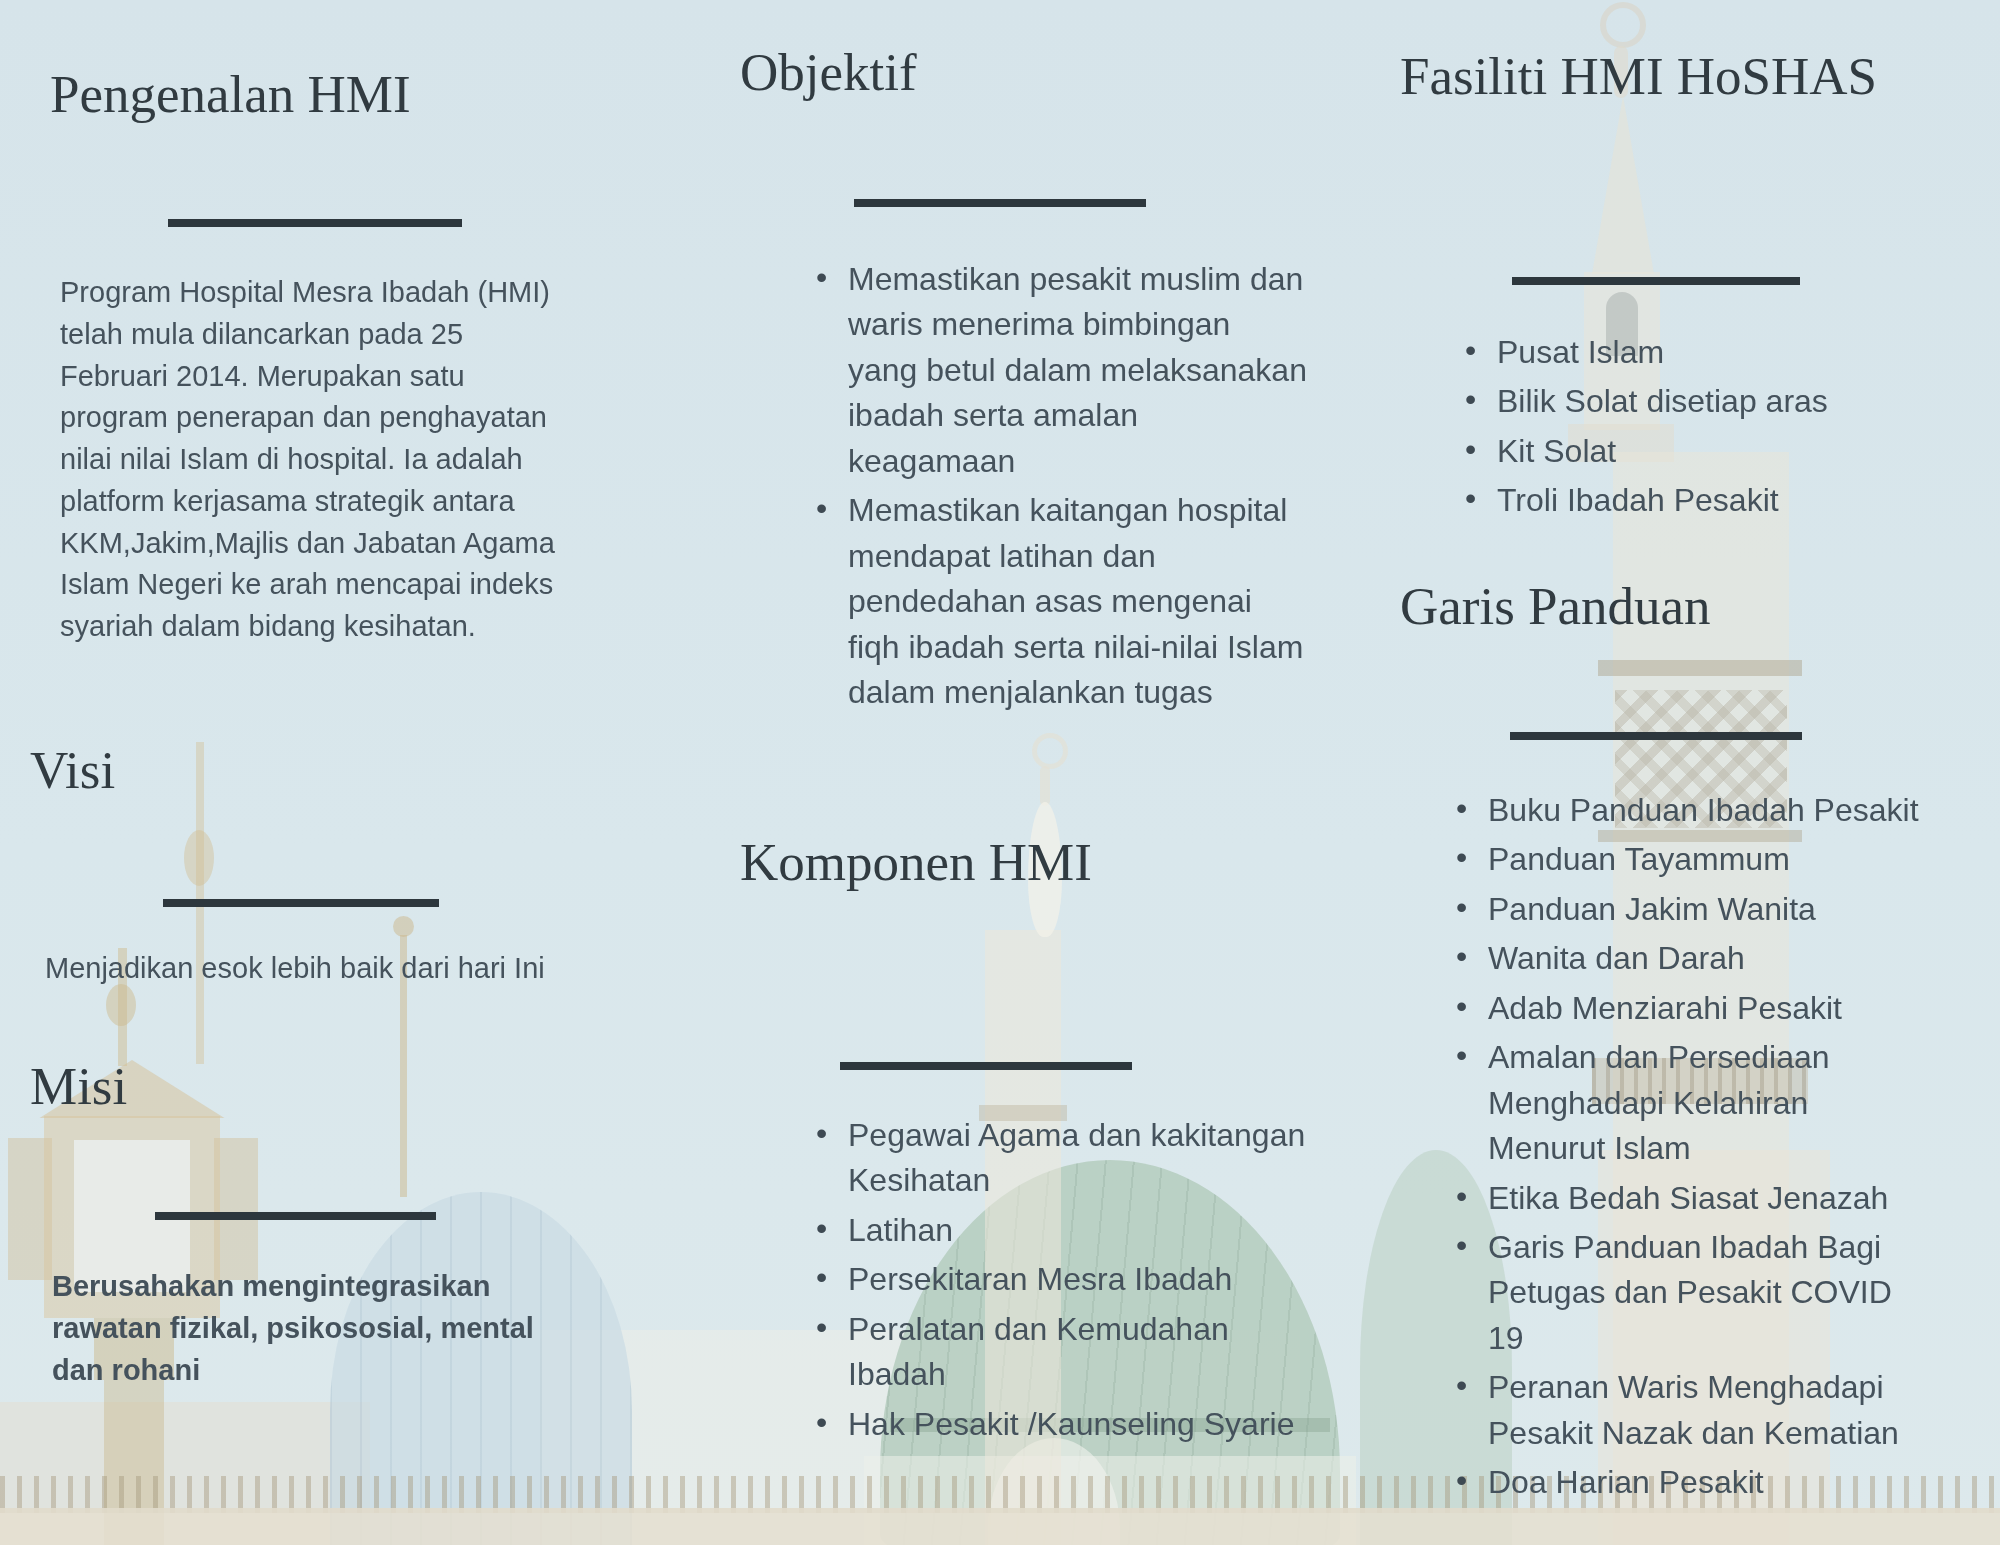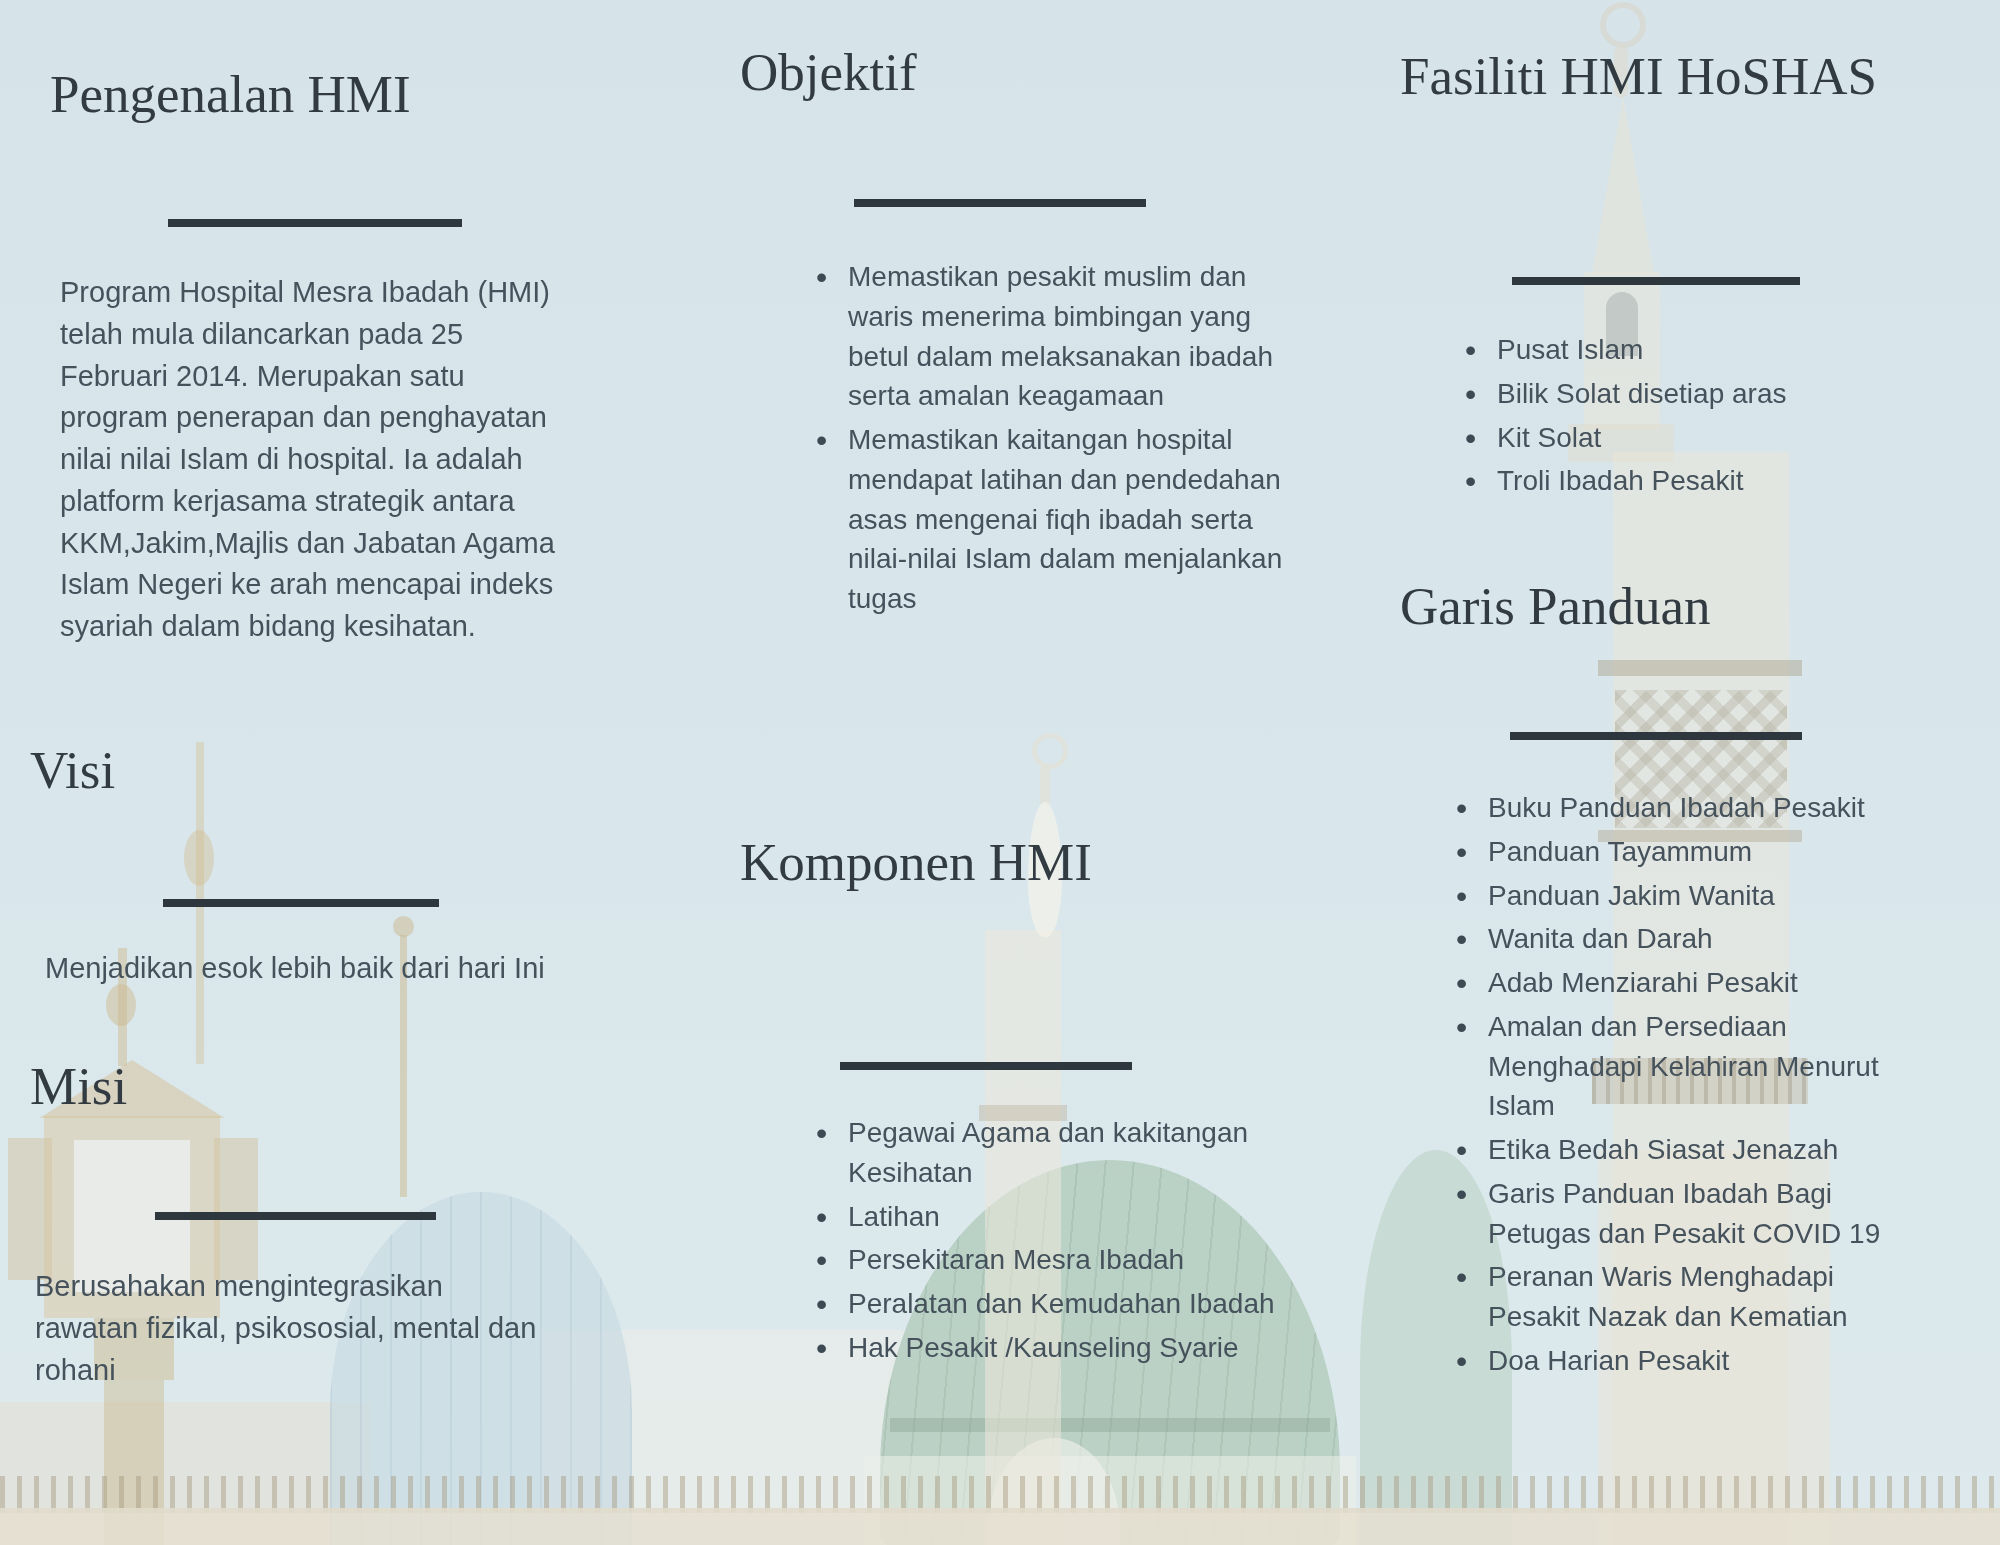--- a/index.html
+++ b/index.html
@@ -73,35 +73,35 @@
     position:absolute; margin:0; font-family:"Liberation Serif","DejaVu Serif",serif;
     font-weight:normal; font-size:53px; line-height:1.06; color:#313b41; text-align:left;
   }
   .nowrap { white-space:nowrap; }
   .divider { position:absolute; height:8px; background:#2d373d; }
   .body-text {
     position:absolute; margin:0; font-size:29px; line-height:1.44; color:#45525c; text-align:left;
   }
   .bullets {
     position:absolute; margin:0; padding:0; list-style:none;
-    font-size:28px; line-height:1.42; color:#45525c; text-align:left;
+    font-size:32px; line-height:1.42; color:#45525c; text-align:left;
   }
   .bullets li { position:relative; padding-left:60px; margin-bottom:4px; }
   .bullets li::before { content:"\2022"; position:absolute; left:28px; top:-2px; font-size:32px; color:#3e4a53; }
 
   
   #pengenalan-title { left:50px;  top:66px;   width:540px; }
   #pengenalan-divider { left:168px; top:219px; width:294px; }
   #pengenalan-body { left:60px;  top:272px;  width:512px; }
   #visi-title { left:30px;  top:742px;  width:530px; }
   #visi-divider { left:163px; top:899px; width:276px; }
   #visi-body { left:45px;  top:948px;  width:510px; }
   #misi-title { left:30px;  top:1058px; width:530px; }
   #misi-divider { left:155px; top:1212px; width:281px; }
-  #misi-body { left:35px;  top:1266px; width:510px; }
+  #misi-body { left:52px;  top:1266px; width:510px;font-weight:bold; }
   #objektif-title { left:740px; top:44px;  width:520px; }
   #objektif-divider { left:854px; top:199px; width:292px; }
   #objektif-list { left:788px; top:257px; width:520px; }
   #komponen-title { left:740px; top:834px; width:500px; }
   #komponen-divider { left:840px; top:1062px; width:292px; }
   #komponen-list { left:788px; top:1113px; width:520px; }
   #fasiliti-title { left:1400px; top:48px;  width:512px; }
   #fasiliti-divider { left:1512px; top:277px; width:288px; }
   #fasiliti-list { left:1437px; top:330px; width:480px; }
   #garis-title { left:1400px; top:578px; width:512px; }

